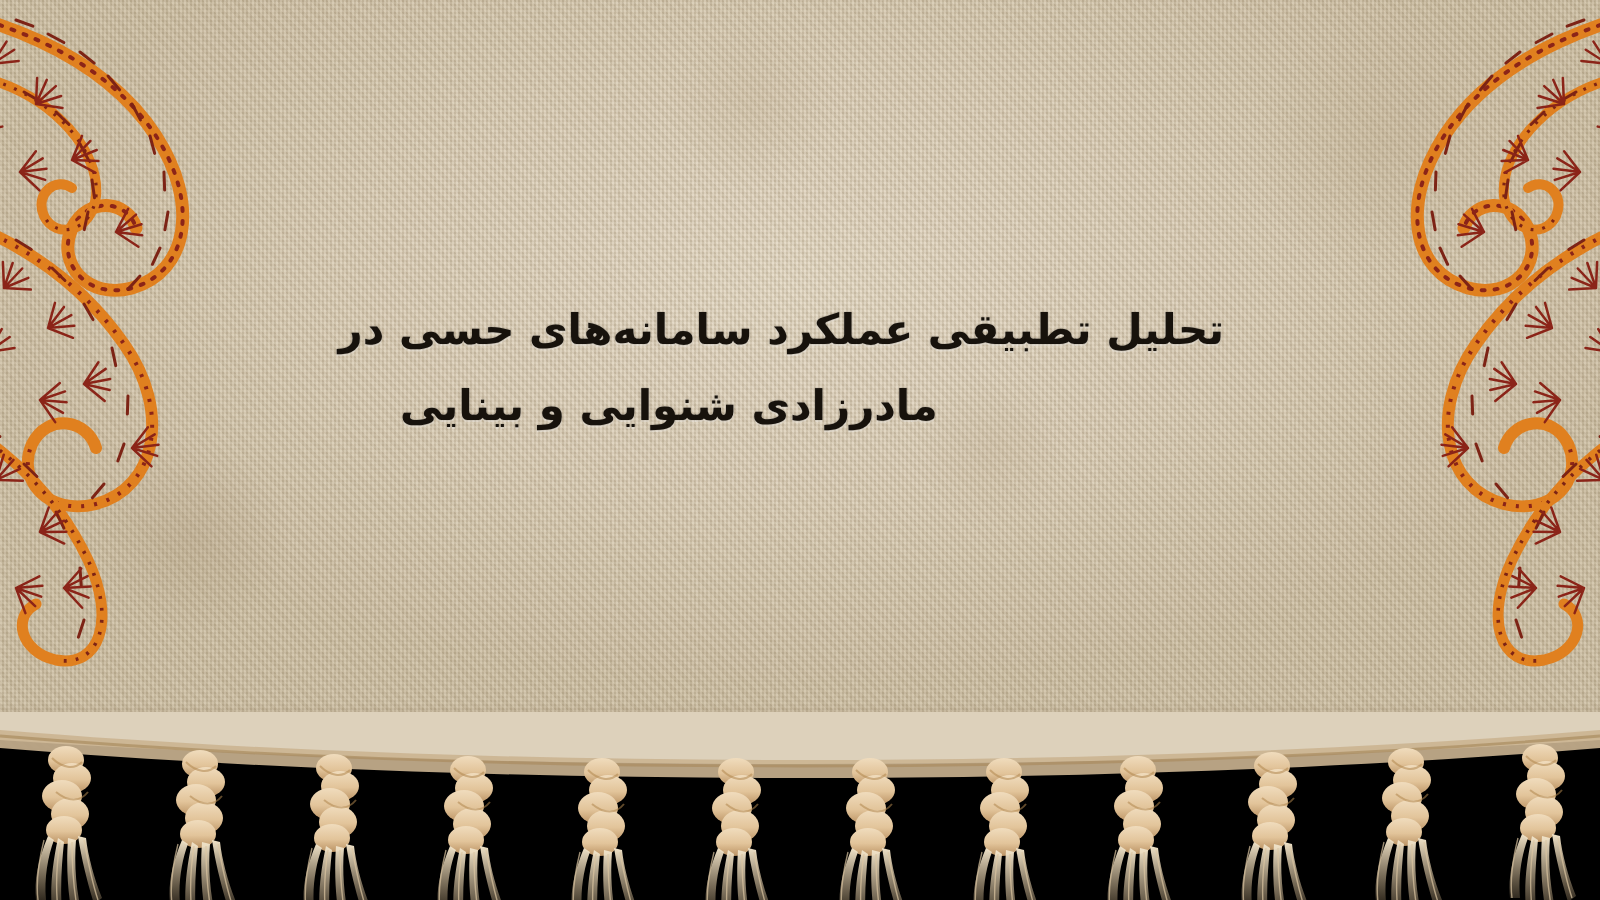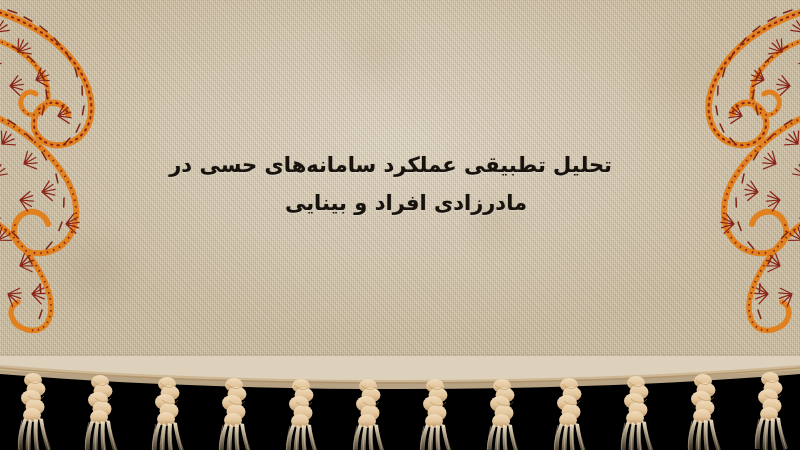--- a/index.html
+++ b/index.html
@@ -54,21 +54,21 @@
 
   
   .orn{position:absolute;top:-6px;width:230px;height:348px;}
   .orn-left{left:-34px;}
   .orn-right{right:-34px;transform:scaleX(-1);}
   .orn svg{display:block;width:100%;height:100%;}
 
   
   .title-block{
     position:absolute;left:200px;top:146px;width:412px;
-    text-align:center;direction:rtl;
+    text-align:left;direction:rtl;
   }
   .title-line{
     color:#17120c;
     font-size:21px;
     font-weight:700;
     line-height:38px;
     letter-spacing:0;
     white-space:nowrap;
     text-shadow:0 1px 0 rgba(255,255,255,.30), 0 0 1px rgba(0,0,0,.35);
   }
@@ -536,21 +536,21 @@
           <path d="M-26 272 C -14 280, -8 292, -14 304"></path>
         </g>
       </svg>
     </div>
 
     <div class="fabric-shadow"></div>
   </div>
 
   <div class="title-block">
     <div class="title-line">تحلیل تطبیقی عملکرد سامانه‌های حسی در</div>
-    <div class="title-line">مادرزادی افراد و بینایی</div>
+    <div class="title-line">مادرزادی شنوایی و بینایی</div>
   </div>
 
   <div class="fringe">
     <svg viewBox="0 0 800 94" xmlns="http://www.w3.org/2000/svg" preserveAspectRatio="none">
       <defs>
         <linearGradient id="cordG" x1="0" y1="0" x2="0" y2="1">
           <stop offset="0%" stop-color="#f0dcbd"></stop>
           <stop offset="55%" stop-color="#e2c49a"></stop>
           <stop offset="100%" stop-color="#bb9364"></stop>
         </linearGradient>

